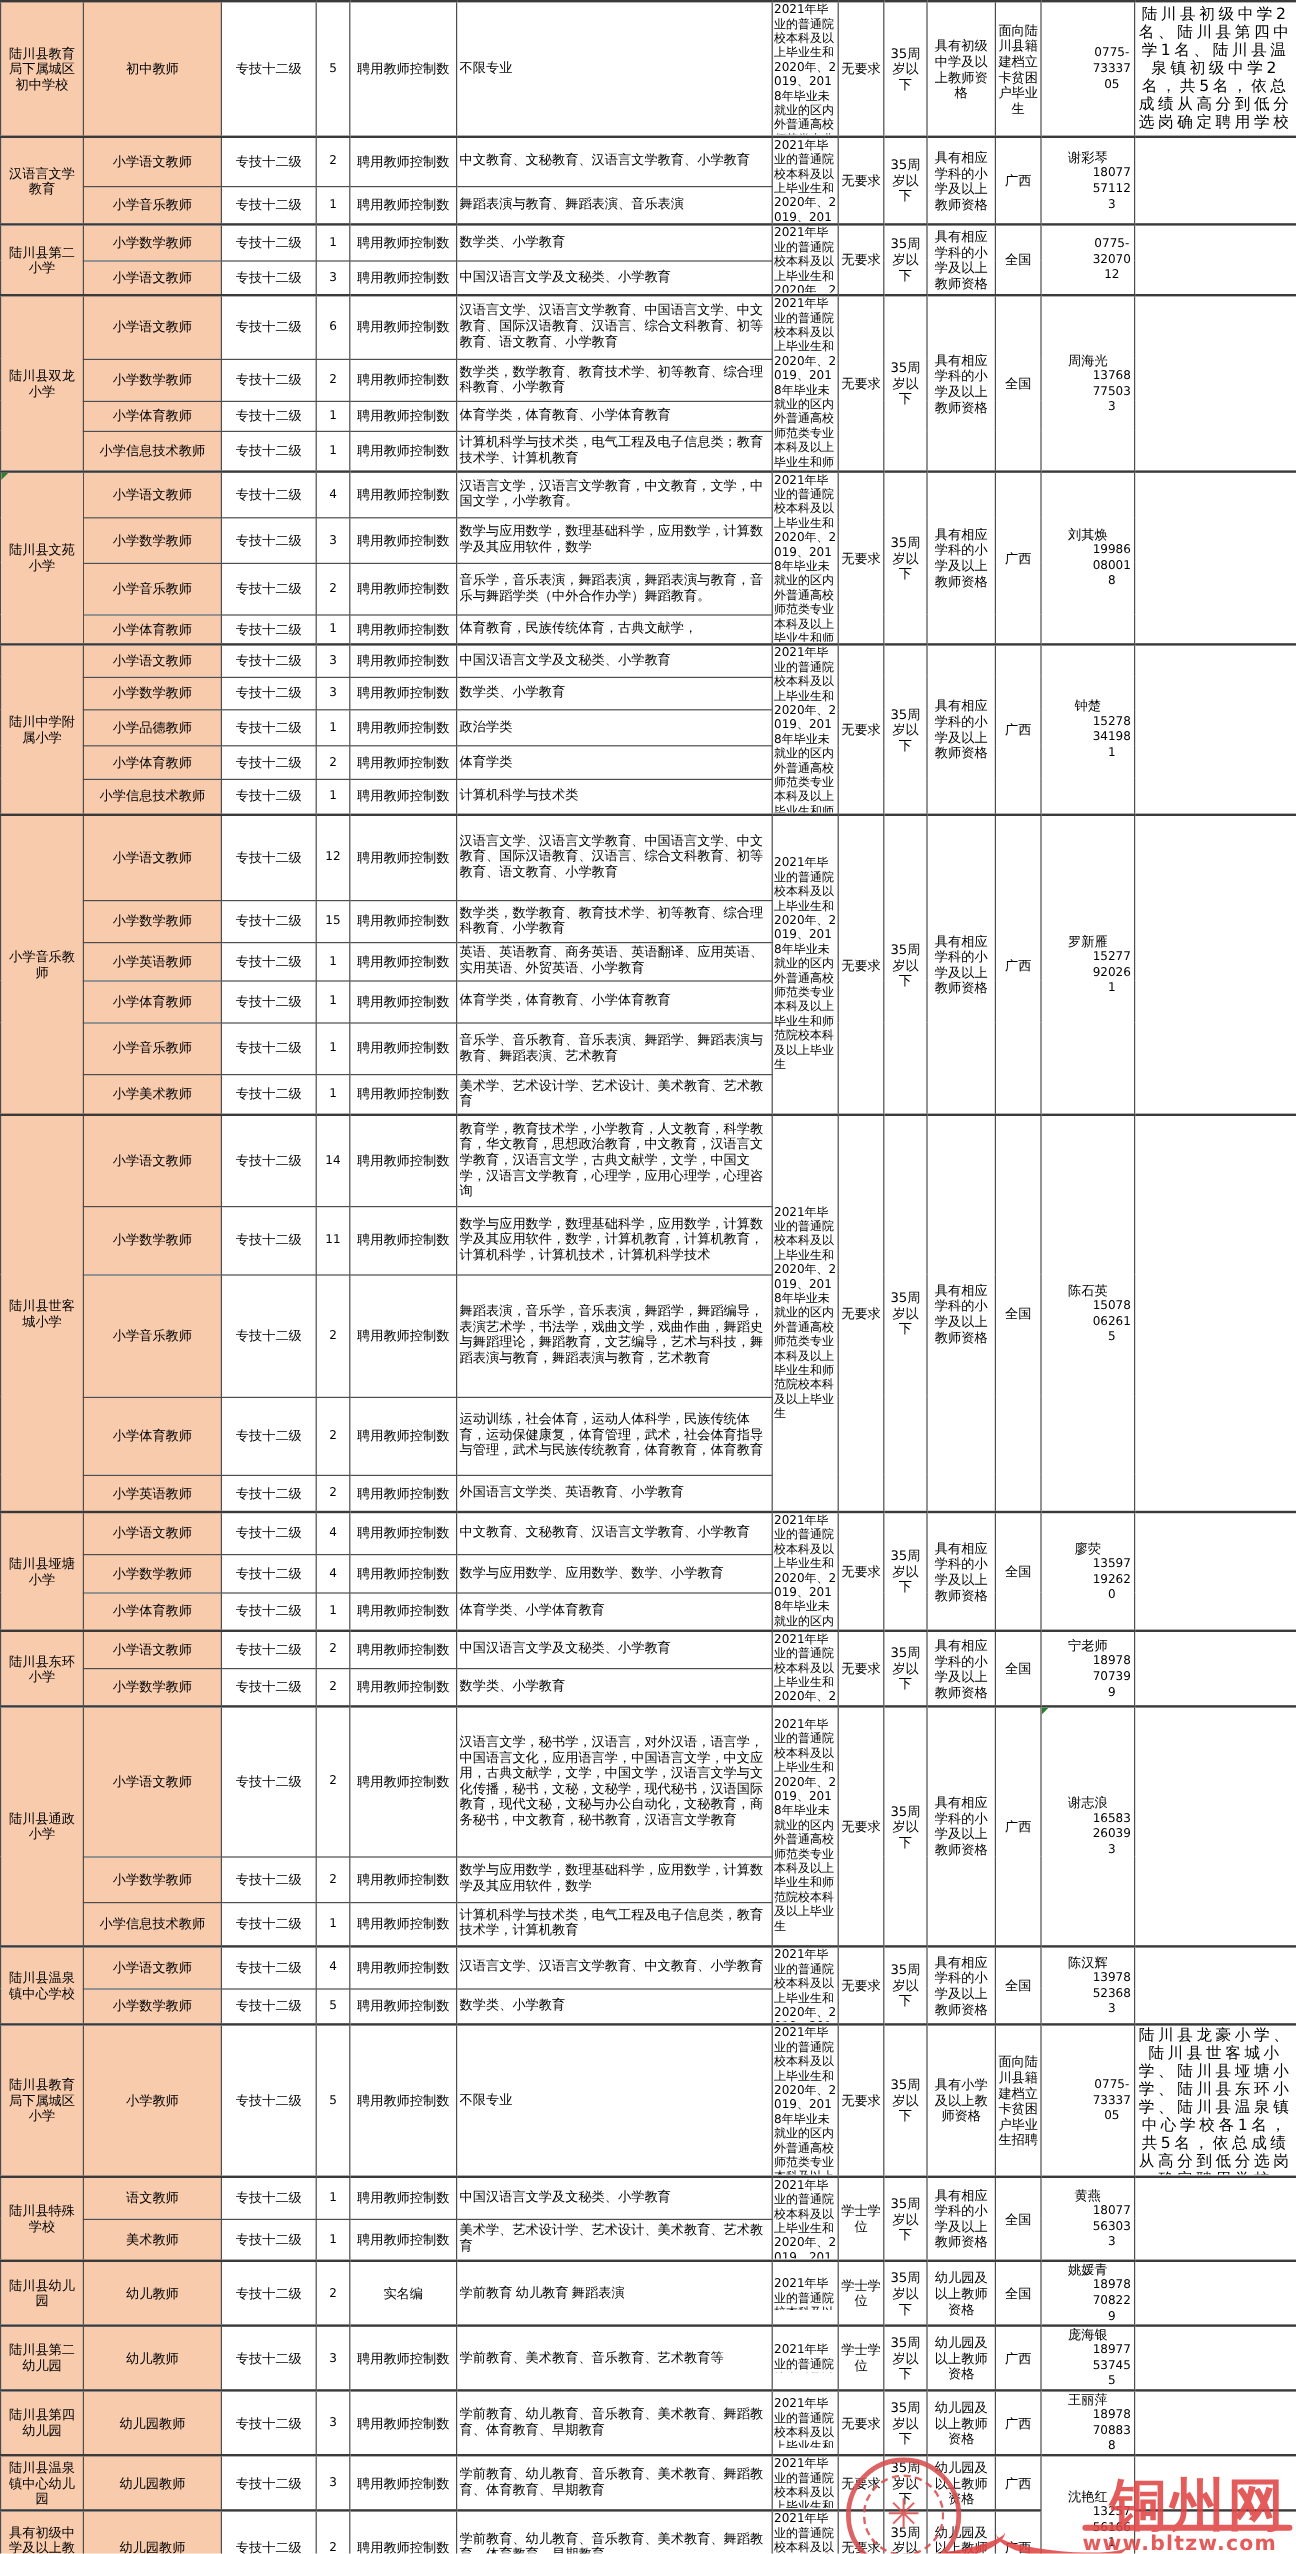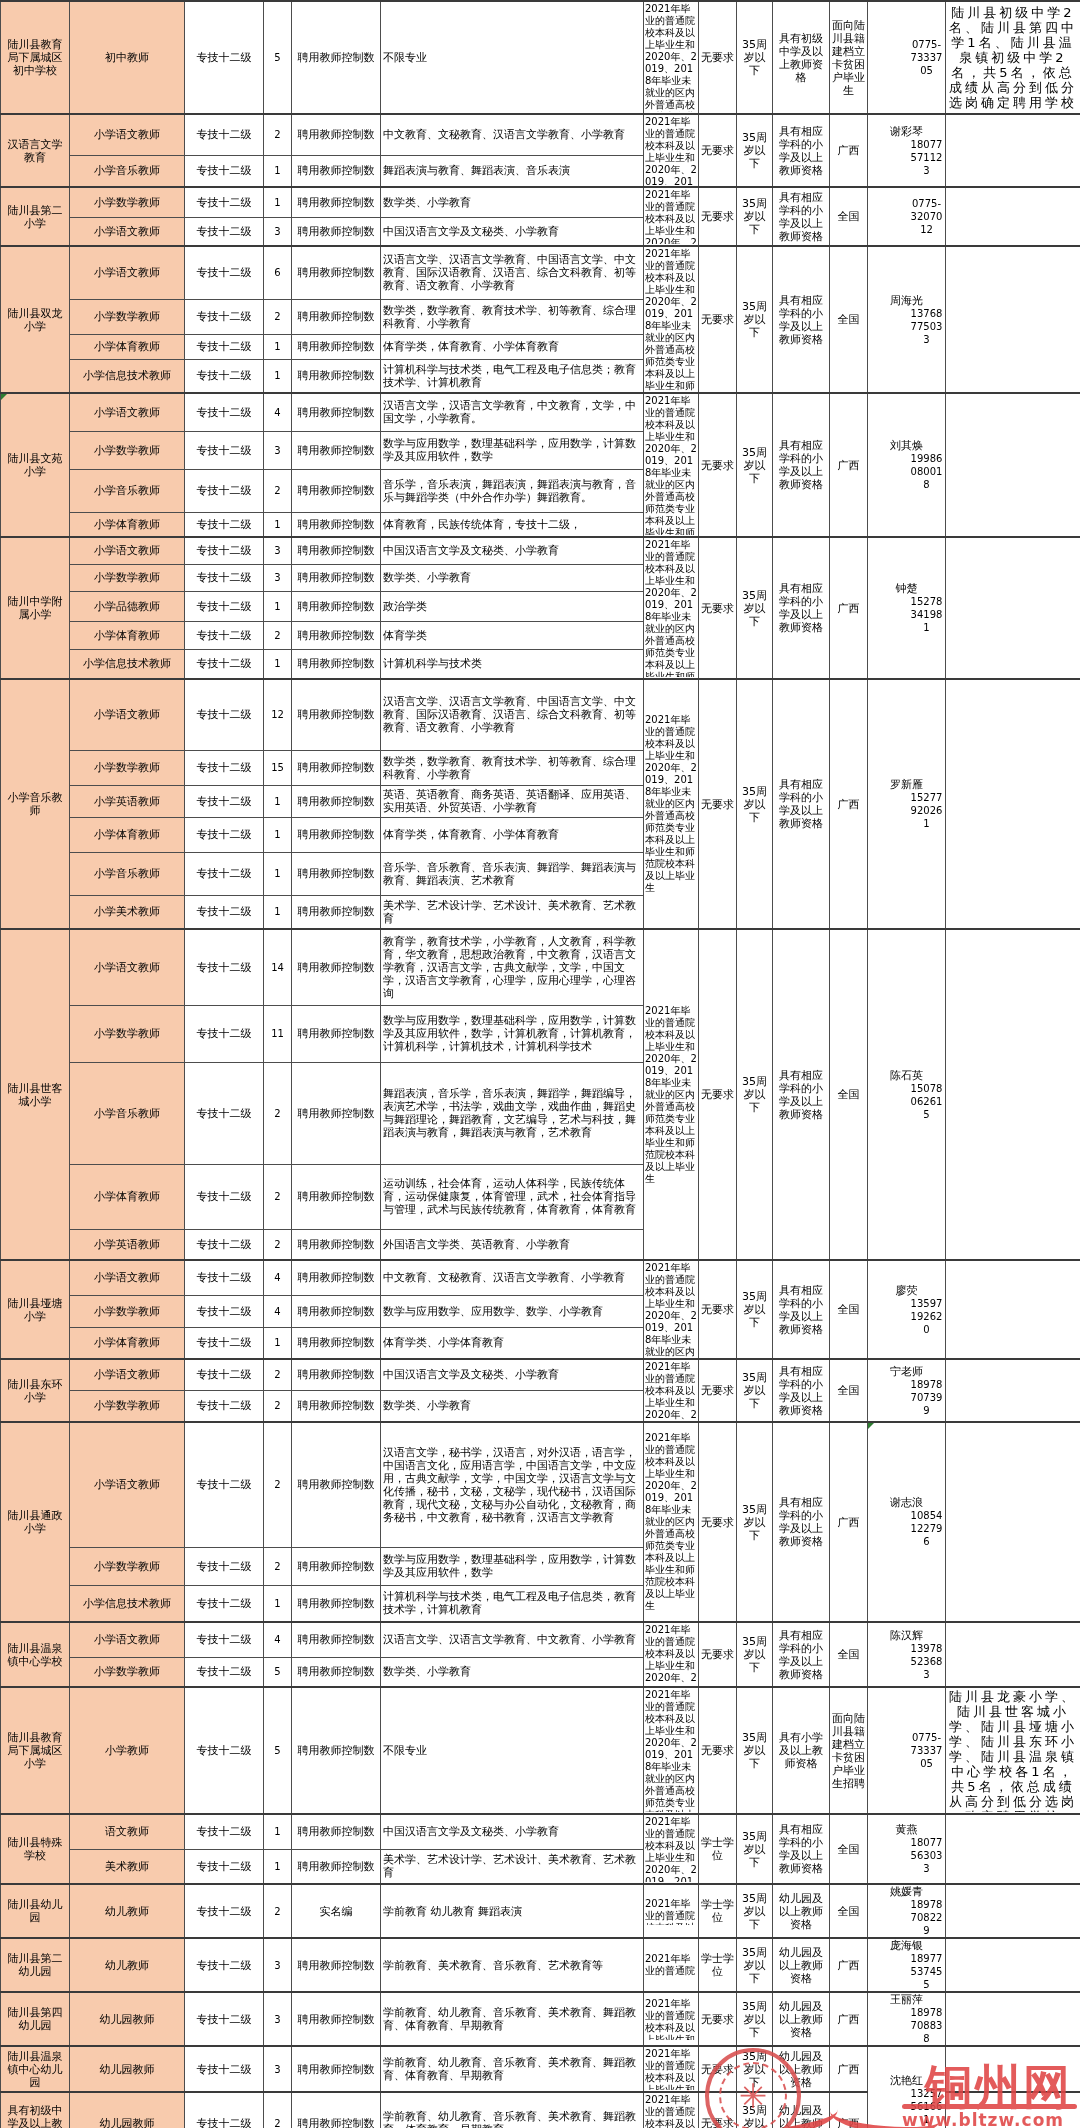--- a/index.html
+++ b/index.html
@@ -6,21 +6,21 @@
   body{width:1080px;height:2128px;position:relative;background:#fff;overflow:hidden;
        font-family:"DejaVu Sans","Liberation Sans",sans-serif;color:#000;}
   table{border-collapse:collapse;table-layout:fixed;width:1080px;}
   col.w-school{width:69px}col.w-pos{width:115px}col.w-rank{width:79px}col.w-cnt{width:28px}
   col.w-type{width:89px}col.w-maj{width:263px}col.w-edu{width:55px}col.w-deg{width:38px}
   col.w-age{width:36px}col.w-qual{width:57px}col.w-scope{width:38px}col.w-ct{width:78px}col.w-note{width:135px}
   td{border:1px solid #4d4d4d;font-size:11px;line-height:13px;padding:0 2px;
      vertical-align:middle;text-align:center;overflow:hidden;word-break:break-all;}
   tr.sec td{border-top:2px solid #3a3a3a;}
   .c-school,.c-pos{background:#F8CBAD;}
-  .c-maj{text-align:left;}
+  .c-maj{text-align:left;font-family:Liberation Serif, serif;}
   .c-edu{text-align:left;font-size:10px;line-height:12px;padding:0 1px;}
   .c-cnt{font-size:10px;}
   .c-note{font-size:13px;line-height:15px;letter-spacing:3px;padding:0 3px;}
   .c-ct{font-size:11px;}
   .ph{font-size:10px;letter-spacing:0;margin-left:40px;}
   .clip{overflow:hidden;}
   .flag{position:relative;}
   .flag::before{content:"";position:absolute;top:0;left:0;width:0;height:0;
      border-top:6px solid #2e7d32;border-right:6px solid transparent;}
   
@@ -221,21 +221,21 @@
         <td class="c-rank">专技十二级</td>
         <td class="c-cnt">2</td>
         <td class="c-type">聘用教师控制数</td>
         <td class="c-maj">音乐学，音乐表演，舞蹈表演，舞蹈表演与教育，音乐与舞蹈学类（中外合作办学）舞蹈教育。</td>
       </tr>
 <tr style="height:25px">
         <td class="c-pos">小学体育教师</td>
         <td class="c-rank">专技十二级</td>
         <td class="c-cnt">1</td>
         <td class="c-type">聘用教师控制数</td>
-        <td class="c-maj">体育教育，民族传统体育，专技十二级，</td>
+        <td class="c-maj">体育教育，民族传统体育，古典文献学，</td>
       </tr>
 
 <tr class="sec" style="height:27px">
 <td class="c-school" rowspan="5">陆川中学附属小学</td>
 <td class="c-pos">小学语文教师</td>
 <td class="c-rank">专技十二级</td>
 <td class="c-cnt">3</td>
 <td class="c-type">聘用教师控制数</td>
 <td class="c-maj">中国汉语言文学及文秘类、小学教育</td>
 <td class="c-edu" rowspan="5">
@@ -467,21 +467,21 @@
 <td class="c-maj">汉语言文学，秘书学，汉语言，对外汉语，语言学，中国语言文化，应用语言学，中国语言文学，中文应用，古典文献学，文学，中国文学，汉语言文学与文化传播，秘书，文秘，文秘学，现代秘书，汉语国际教育，现代文秘，文秘与办公自动化，文秘教育，商务秘书，中文教育，秘书教育，汉语言文学教育</td>
 <td class="c-edu" rowspan="3">
           <div class="clip" style="max-height:196px">2021年毕业的普通院校本科及以上毕业生和2020年、2019、2018年毕业未就业的区内外普通高校师范类专业本科及以上毕业生和师范院校本科及以上毕业生</div>
         </td>
 <td class="c-deg" rowspan="3">无要求</td>
 <td class="c-age" rowspan="3">35周岁以下</td>
 <td class="c-qual" rowspan="3">具有相应学科的小学及以上教师资格</td>
 <td class="c-scope" rowspan="3">广西</td>
 <td class="c-ct flag" rowspan="3">
           <div>谢志浪</div>
-          <div class="ph">10854122796</div>
+          <div class="ph">16583260393</div>
         </td>
 <td class="c-note" rowspan="3">
           <div class="clip" style="max-height:196px"></div>
         </td>
 </tr>
 <tr style="height:38px">
         <td class="c-pos">小学数学教师</td>
         <td class="c-rank">专技十二级</td>
         <td class="c-cnt">2</td>
         <td class="c-type">聘用教师控制数</td>

